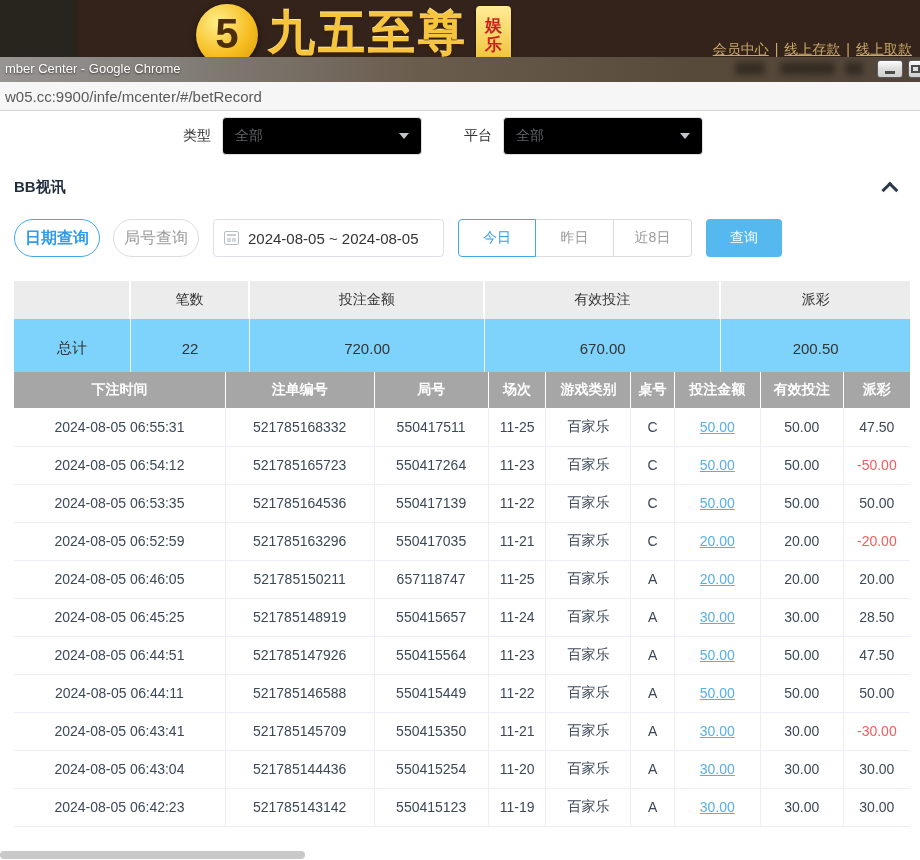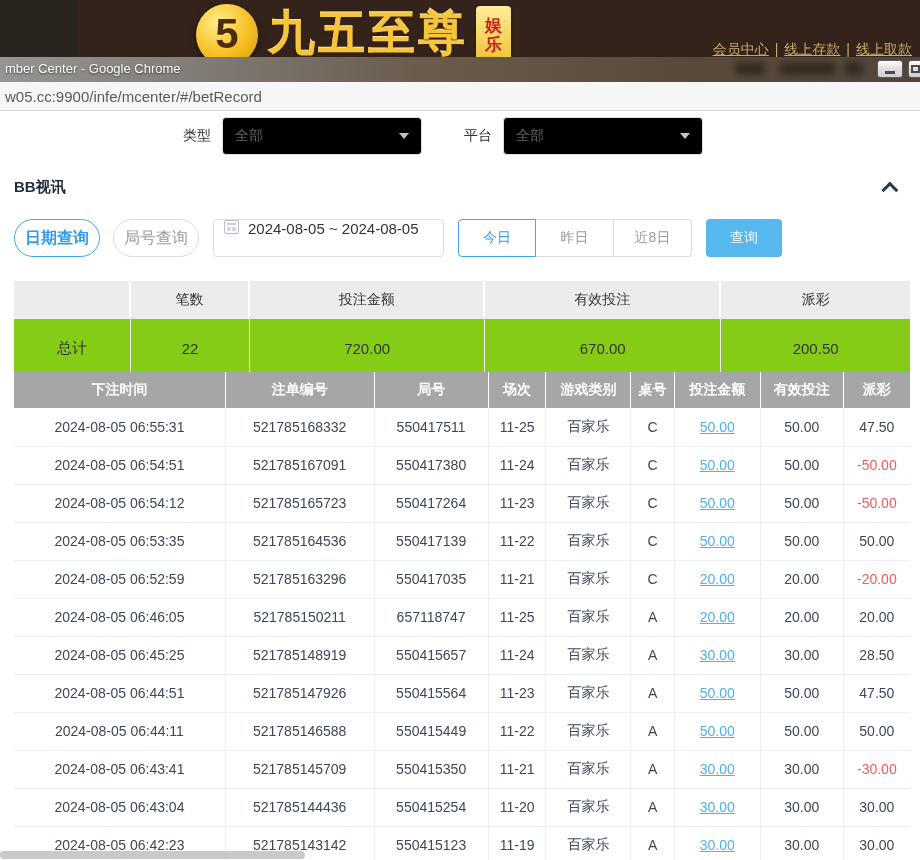--- a/index.html
+++ b/index.html
@@ -49,37 +49,37 @@
   
   .section-head { position:absolute; top:178px; left:14px; width:892px; display:flex; justify-content:space-between; align-items:center; }
   .section-title { font-size:15px; font-weight:bold; color:#1f2d3d; }
   .chevron-up { width:12px; height:12px; border-left:3px solid #2b3a4a; border-top:3px solid #2b3a4a; transform:rotate(45deg) translateY(3px); cursor:pointer; margin-right:8px; }
 
   
   .toolbar { position:absolute; top:219px; left:14px; height:38px; display:flex; align-items:stretch; }
   .pill { height:38px; border-radius:19px; font-size:16px; display:flex; align-items:center; justify-content:center; cursor:pointer; background:#fff; }
   .pill-active { width:86px; border:1px solid #41a8f0; color:#2f9cee; font-weight:bold; }
   .pill-plain { width:86px; border:1px solid #dcdcdc; color:#9b9b9b; margin-left:13px; }
-  .datebox { height:38px; width:231px; border:1px solid #dcdfe6; border-radius:4px; margin-left:14px; display:flex; align-items:flex-start; padding:0 10px; cursor:pointer; }
+  .datebox { height:38px; width:231px; border:1px solid #dcdfe6; border-radius:4px; margin-left:14px; display:flex; align-items:center; padding:0 10px; cursor:pointer; }
   .cal-icon { width:15px; height:14px; border:1px solid #b8bcc4; border-radius:2px; position:relative; margin-right:9px; background:#fff; }
   .cal-icon:before { content:""; position:absolute; top:2px; left:2px; right:2px; height:2px; background:#c8ccd4; }
   .cal-icon:after { content:""; position:absolute; bottom:2px; left:2px; width:4px; height:4px; background:#d4d8de; box-shadow:5px 0 0 #d4d8de; }
   .datebox .val { font-size:15px; color:#333; }
   .btn-group { display:flex; margin-left:14px; }
   .bg-btn { width:78px; height:38px; font-size:14px; display:flex; align-items:center; justify-content:center; cursor:pointer; background:#fff; }
   .bg-today { border:1px solid #41a8f0; color:#2f9cee; border-radius:4px 0 0 4px; z-index:2; }
   .bg-mid { border-top:1px solid #dcdcdc; border-bottom:1px solid #dcdcdc; border-right:1px solid #dcdcdc; color:#9b9b9b; }
   .bg-last { border-top:1px solid #dcdcdc; border-bottom:1px solid #dcdcdc; border-right:1px solid #dcdcdc; color:#9b9b9b; border-radius:0 4px 4px 0; }
   .query-btn { width:76px; height:38px; margin-left:14px; background:#55b8ee; border:none; border-radius:4px; color:#fff; font-size:14px; cursor:pointer; }
 
   
   .summary { position:absolute; top:281px; left:14px; width:896px; border-collapse:separate; border-spacing:0; table-layout:fixed; }
   .summary th { background:#ececec; height:38px; font-size:14px; font-weight:normal; color:#333; border-right:2px solid #fff; text-align:center; }
   .summary th:last-child { border-right:none; }
-  .summary td { height:60px; font-size:15px; color:#333; text-align:center; border-bottom:1px solid #ebeef5; border-right:1px solid #f3f3f3; background:#84cc16; }
+  .summary td { height:60px; font-size:15px; color:#333; text-align:center; border-bottom:1px solid #ebeef5; border-right:1px solid #f3f3f3; background:#7dd3fc; }
   .summary td:last-child { border-right:none; }
 
   
   .bet-table { position:absolute; top:372px; left:14px; width:896px; border-collapse:collapse; table-layout:fixed; }
   .bet-table th { background:#a6a6a6; color:#fff; font-size:14px; font-weight:bold; height:36px; border-right:1px solid #fff; text-align:center;margin-top:8px; }
   .bet-table th:last-child { border-right:none; }
   .bet-table td { height:38px; font-size:14px; color:#3c4858; text-align:center; border-bottom:1px solid #ebeef5; border-right:1px solid #ebeef5; background:#fff; white-space:nowrap; overflow:hidden; }
   .bet-table td:last-child { border-right:none; }
   .bet-link { color:#54b0e8; text-decoration:underline; cursor:pointer; }
   td.neg { color:#f85b5b; }
@@ -217,31 +217,20 @@
         <td>521785168332</td>
         <td>550417511</td>
         <td>11-25</td>
         <td>百家乐</td>
         <td>C</td>
         <td><a class="bet-link">50.00</a></td>
         <td>50.00</td>
         <td>47.50</td>
       </tr>
       <tr>
-        <td>2024-08-05 06:54:51</td>
-        <td>521785167091</td>
-        <td>550417380</td>
-        <td>11-24</td>
-        <td>百家乐</td>
-        <td>C</td>
-        <td><a class="bet-link">50.00</a></td>
-        <td>50.00</td>
-        <td class="neg">-50.00</td>
-      </tr>
-      <tr>
         <td>2024-08-05 06:54:12</td>
         <td>521785165723</td>
         <td>550417264</td>
         <td>11-23</td>
         <td>百家乐</td>
         <td>C</td>
         <td><a class="bet-link">50.00</a></td>
         <td>50.00</td>
         <td class="neg">-50.00</td>
       </tr>

